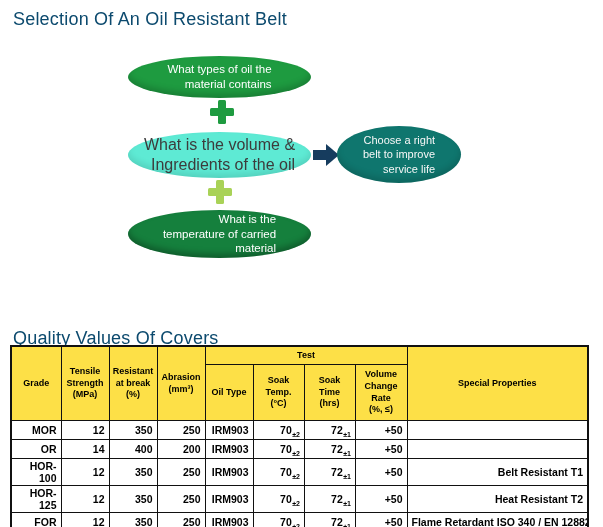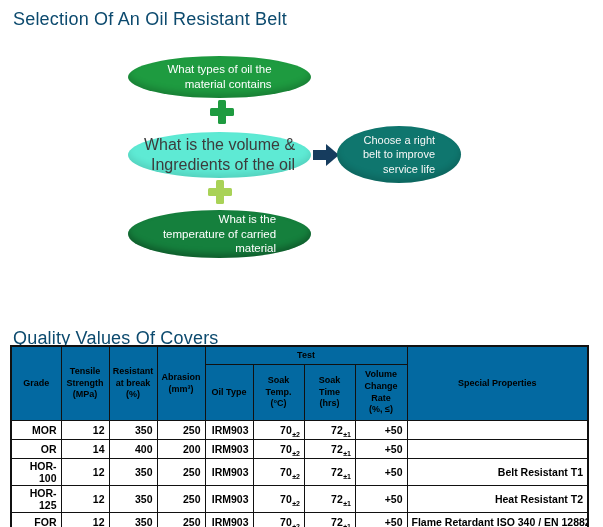--- a/index.html
+++ b/index.html
@@ -43,21 +43,21 @@
   
   table.quality{
     position:absolute;left:10px;top:345px;width:577px;
     border-collapse:collapse;table-layout:fixed;
     border:2px solid #111111;
   }
   table.quality th,table.quality td{
     border:1px solid #111111;overflow:hidden;
   }
   table.quality th{
-    background:#0369a1;color:#000;font-weight:bold;font-size:9px;
+    background:#fde047;color:#000;font-weight:bold;font-size:9px;
     line-height:1.3;text-align:center;vertical-align:middle;
     white-space:pre-line;padding:1px 1px;
   }
   th.test-group{font-size:10px;height:15px;}
   tr.subhead{height:56px;}
   table.quality td{
     background:#ffffff;color:#000;font-size:10.5px;font-weight:bold;
     text-align:right;vertical-align:middle;height:16px;padding:1px 4px;
   }
   td.special-cell{text-align:left;padding-left:4px;font-size:9.5px;white-space:nowrap;}

